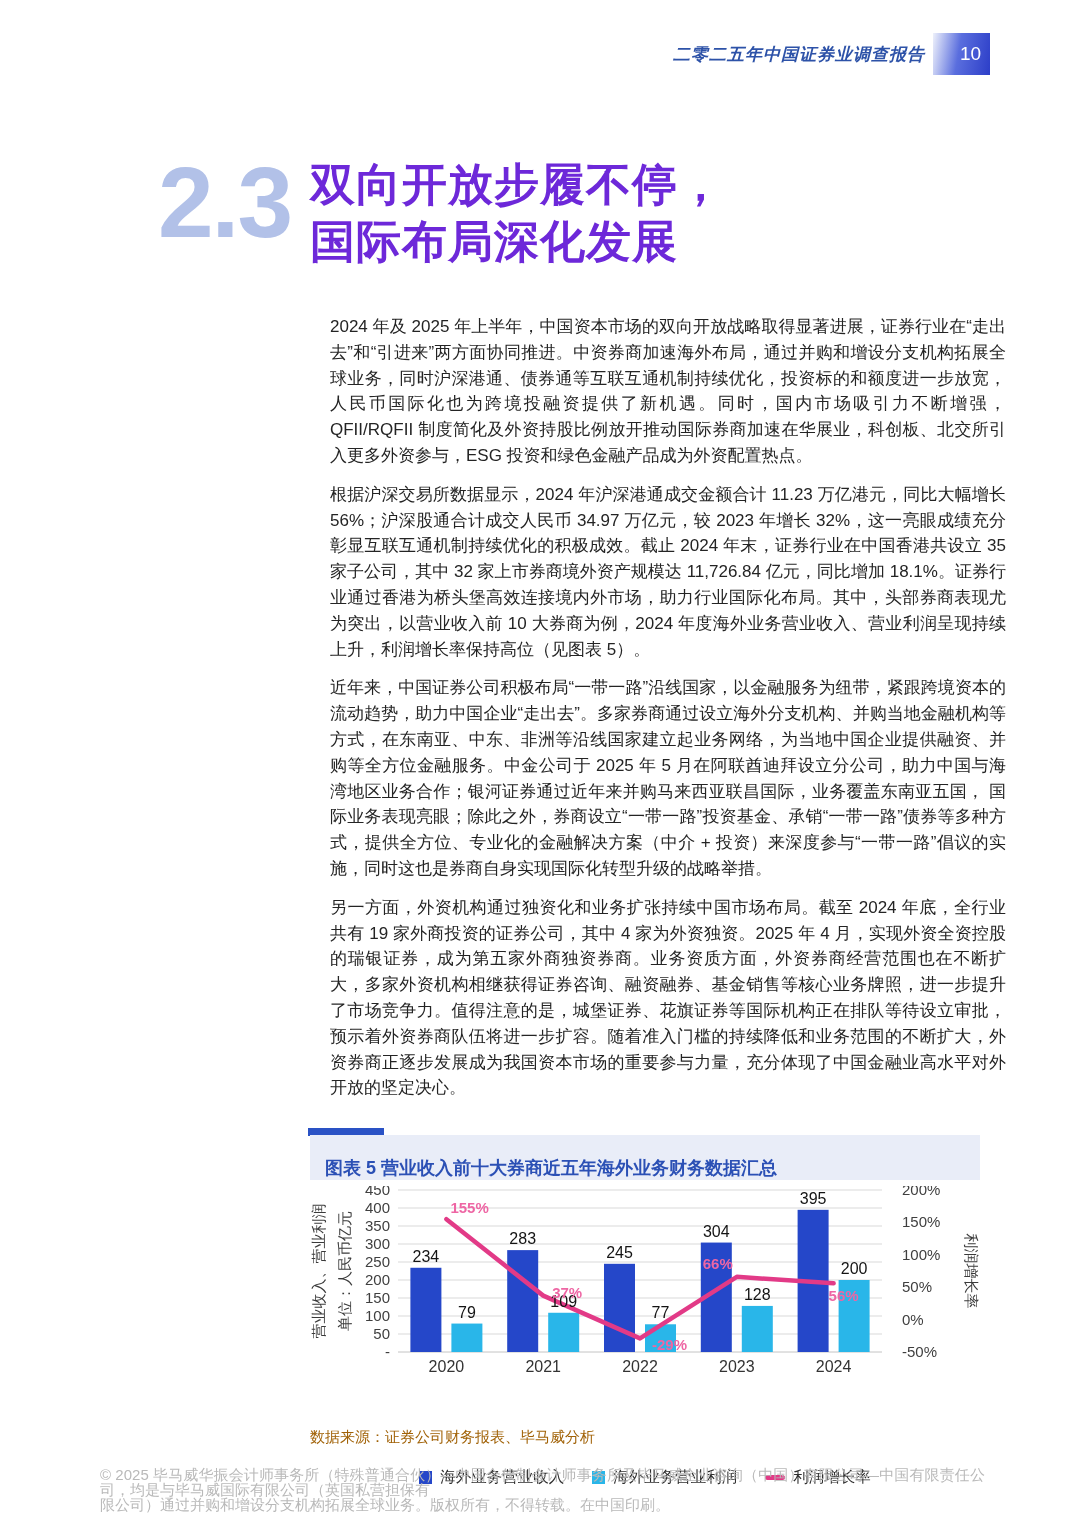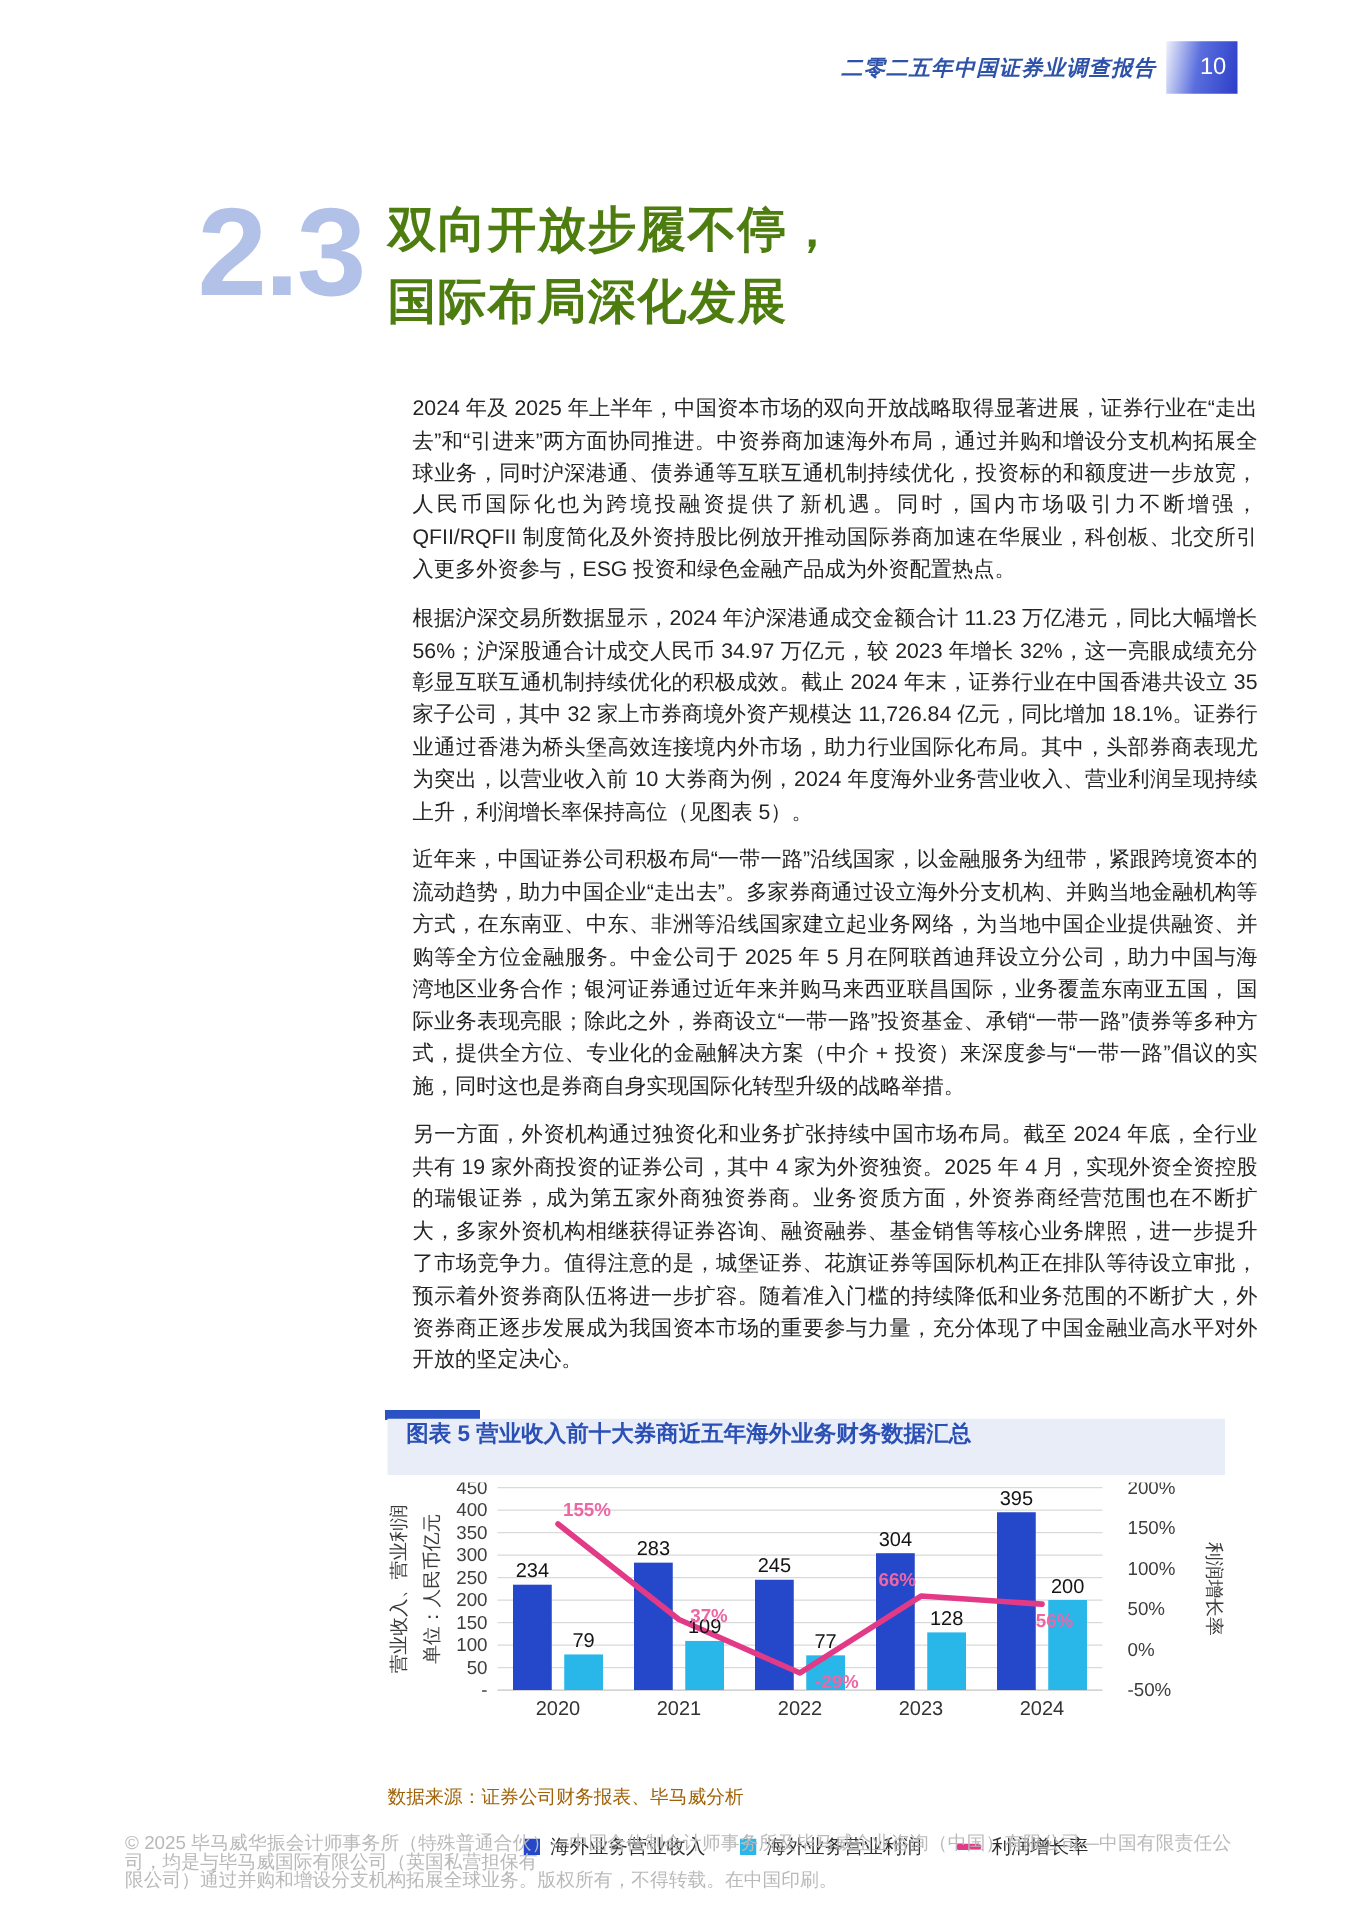--- a/index.html
+++ b/index.html
@@ -18,36 +18,36 @@
     background:linear-gradient(100deg,#eef1fb 0%,#5a6ede 45%,#2c3ec8 100%);
     color:#ffffff; font-size:19px; font-weight:500;padding-left:18px;
   }
 
   
   .sec-num {
     position:absolute; left:158px; top:152px; font-size:100px; line-height:1;
     font-weight:800; color:#b2c1e8; letter-spacing:-2px;
   }
   .sec-title {
-    position:absolute; left:310px; top:156px; font-size:39px; line-height:57px;
-    font-weight:800; color:#4d7c0f; letter-spacing:1px;
+    position:absolute; left:310px; top:156px; font-size:45px; line-height:57px;
+    font-weight:800; color:#6d28d9; letter-spacing:1px;
   }
 
   
   .body-copy { position:absolute; left:310px; top:314px; width:676px;margin-left:20px; }
   .body-copy p {
     font-size:17px; line-height:25.8px; color:#242424; text-align:justify;
     margin:0 0 13px 0;
   }
 
   
   .fig-tab { position:absolute; left:308px; top:1128px; width:76px; height:8px; background:#2a52c5; }
   .fig-caption-band {
     position:absolute; left:310px; top:1135px; width:670px; height:45px;
-    background:#e9edf8; display:flex; align-items:flex-start; padding-left:15px;
+    background:#e9edf8; display:flex; align-items:flex-end; padding-left:15px;
   }
   .fig-caption { font-size:18px; font-weight:700; color:#2b50b5; }
 
   .chart-wrap { position:absolute; left:310px; top:1186px; width:670px; height:200px; }
   svg .grid { stroke:#d9d9d9; stroke-width:1; }
   svg .grid-base { stroke:#c4c4c4; stroke-width:1; }
   svg .tick { font-size:15px; fill:#3f3f3f; font-family:"Liberation Sans","DejaVu Sans",sans-serif; }
   svg .ax-title { font-size:15px; fill:#3a3a3a; font-family:"Liberation Sans","DejaVu Sans",sans-serif; }
   svg .val-lab { font-size:16px; fill:#141414; font-weight:500; font-family:"Liberation Sans","DejaVu Sans",sans-serif; }
   svg .pct-lab { font-size:15px; font-weight:600; fill:#ee66a4; font-family:"Liberation Sans","DejaVu Sans",sans-serif; }

